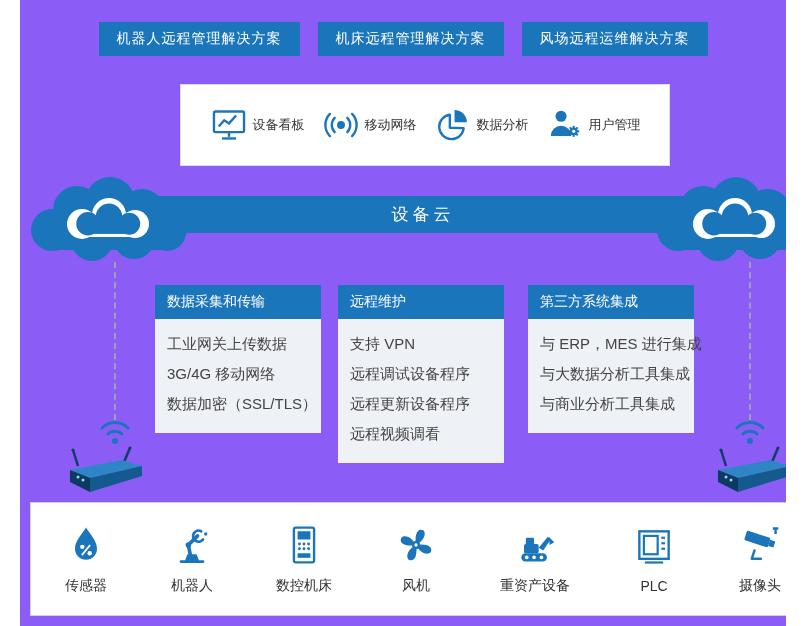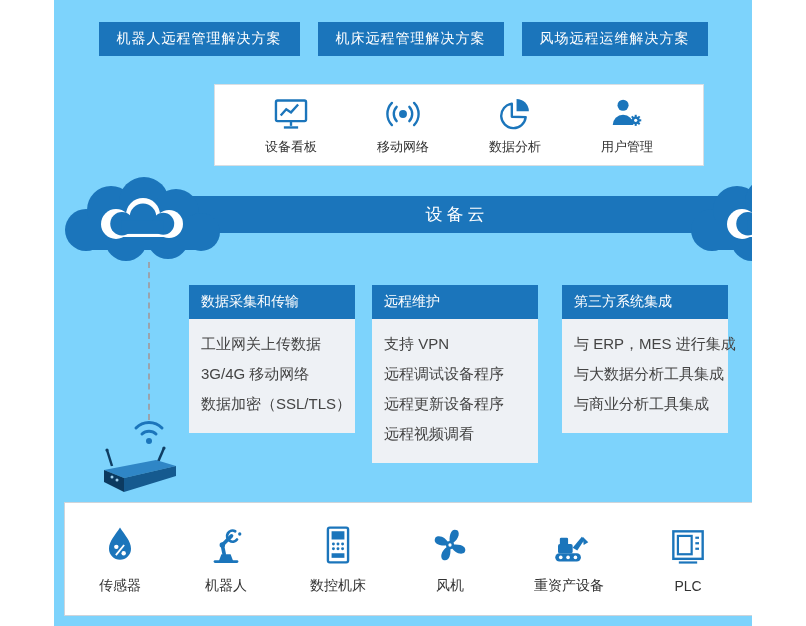--- a/index.html
+++ b/index.html
@@ -1,26 +1,26 @@
 <!DOCTYPE html>
 <html><head>
 <meta charset="utf-8">
 <style>
   * { margin:0; padding:0; box-sizing:border-box; }
   body { font-family:"Liberation Sans","DejaVu Sans",sans-serif; background:#fff; }
-  .canvas { position:relative; width:698px; height:626px; background:#7dd3fc; overflow:hidden; margin:0 auto; }
+  .canvas { position:relative; width:766px; height:626px; background:#8b5cf6; overflow:hidden; margin:0 auto; }
 
   
   .banner-row { position:absolute; top:22px; left:0; width:100%; display:flex; justify-content:center; gap:18px; z-index:3; }
   .banner { background:#1b75bb; color:#fff; font-size:14px; padding:8px 18px; letter-spacing:1px; white-space:nowrap; }
 
   
   .feature-box { position:absolute; left:160px; top:84px; width:490px; height:82px; background:#fff;
                  border:1px solid #d9dee3; display:flex; align-items:center; justify-content:space-around; padding:0 20px; z-index:3; }
-  .feature { display:flex; flex-direction:column; align-items:center; gap:5px; }
+  .feature { display:flex; flex-direction:row; align-items:center; gap:5px; }
   .feature svg { width:38px; height:38px; }
   .flabel { font-size:13px; color:#333; white-space:nowrap; }
 
   
   .cloud-band { position:absolute; left:58px; top:196px; width:690px; height:37px; background:#1b75bb;
                 display:flex; align-items:center; justify-content:center; z-index:1; }
   .cloud-band span { color:#fff; font-size:17px; letter-spacing:4px; }
   .cloud { position:absolute; z-index:2; }
   .cloud-left  { left:2px;   top:168px; width:175px; height:96px; }
   .cloud-right { left:628px; top:168px; width:175px; height:96px; }

